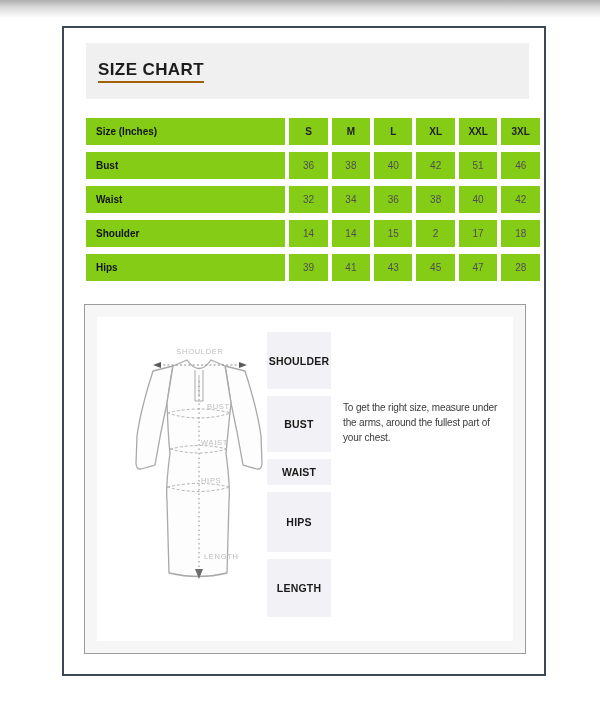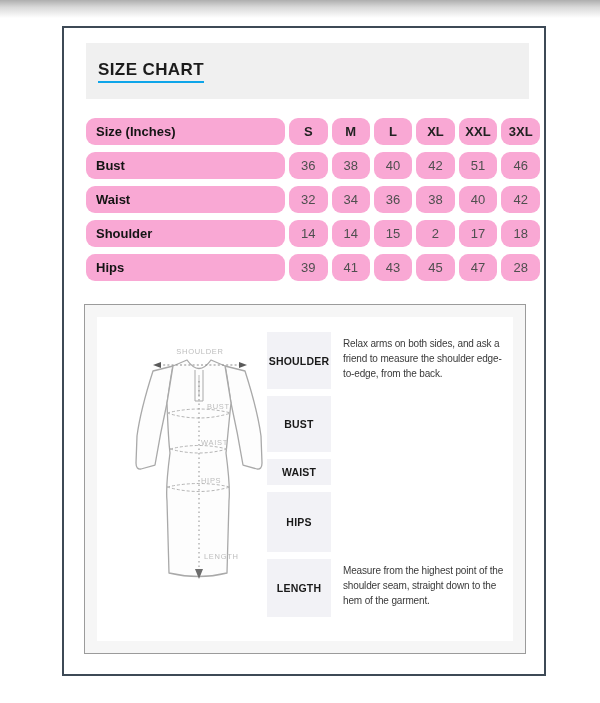--- a/index.html
+++ b/index.html
@@ -16,29 +16,29 @@
     position:absolute; left:62px; top:26px; width:484px; height:650px;
     box-sizing:border-box; border:2px solid #3d4a56; background:#ffffff;
   }
   
   .header-strip {
     position:absolute; left:22px; top:15px; width:443px; height:56px;
     background:#f0f0f0; display:flex; align-items:center;
   }
   .size-title {
     margin-left:12px; font-size:17px; font-weight:700; color:#1c1c1c;
-    letter-spacing:0.4px; border-bottom:2px solid #0ea5e9; padding-bottom:1px;
+    letter-spacing:0.4px; border-bottom:2px solid #a16207; padding-bottom:1px;
   }
   
   .size-table {
     position:absolute; left:18px; top:83px;
     border-collapse:separate; border-spacing:4px 7px;
   }
   .size-table td {
-    background:#f9a8d4; height:25px; font-size:13px; vertical-align:middle;border-radius:9px;
+    background:#84cc16; height:25px; font-size:10px; vertical-align:middle;
   }
   .size-table td.rowlabel {
     width:192px; padding-left:10px; font-weight:700; color:#141414;
   }
   .size-table td.val { width:37px; text-align:center; color:#4f4f4f; }
   .size-table tr.head td.val { font-weight:700; color:#222222; }
   
   .guide-box {
     position:absolute; left:20px; top:276px; width:442px; height:350px;
     box-sizing:border-box; border:1px solid #9b9b9b; background:#f6f6f6;
@@ -171,34 +171,33 @@
 
           <text class="g-label" x="84" y="68">BUST</text>
           <text class="g-label" x="78" y="104">WAIST</text>
           <text class="g-label" x="78" y="142">HIPS</text>
           <text class="g-label" x="81" y="218">LENGTH</text>
         </svg>
 
         <div class="measure-table">
           <div class="m-row">
             <div class="m-label">SHOULDER</div>
-            <div class="m-desc">Relax arms on both sides, and ask a friend to measure the shoulder edge-to-edge, from the back.</div>
           </div>
           <div class="m-row">
             <div class="m-label">BUST</div>
+            <div class="m-desc">To get the right size, measure under the arms, around the fullest part of your chest.</div>
           </div>
           <div class="m-row">
             <div class="m-label">WAIST</div>
           </div>
           <div class="m-row">
             <div class="m-label">HIPS</div>
           </div>
           <div class="m-row">
             <div class="m-label">LENGTH</div>
-            <div class="m-desc">Measure from the highest point of the shoulder seam, straight down to the hem of the garment.</div>
           </div>
         </div>
 
       </div>
     </div>
   </div>
 
   <div class="product-code">C1605111</div>
 </div>
 

